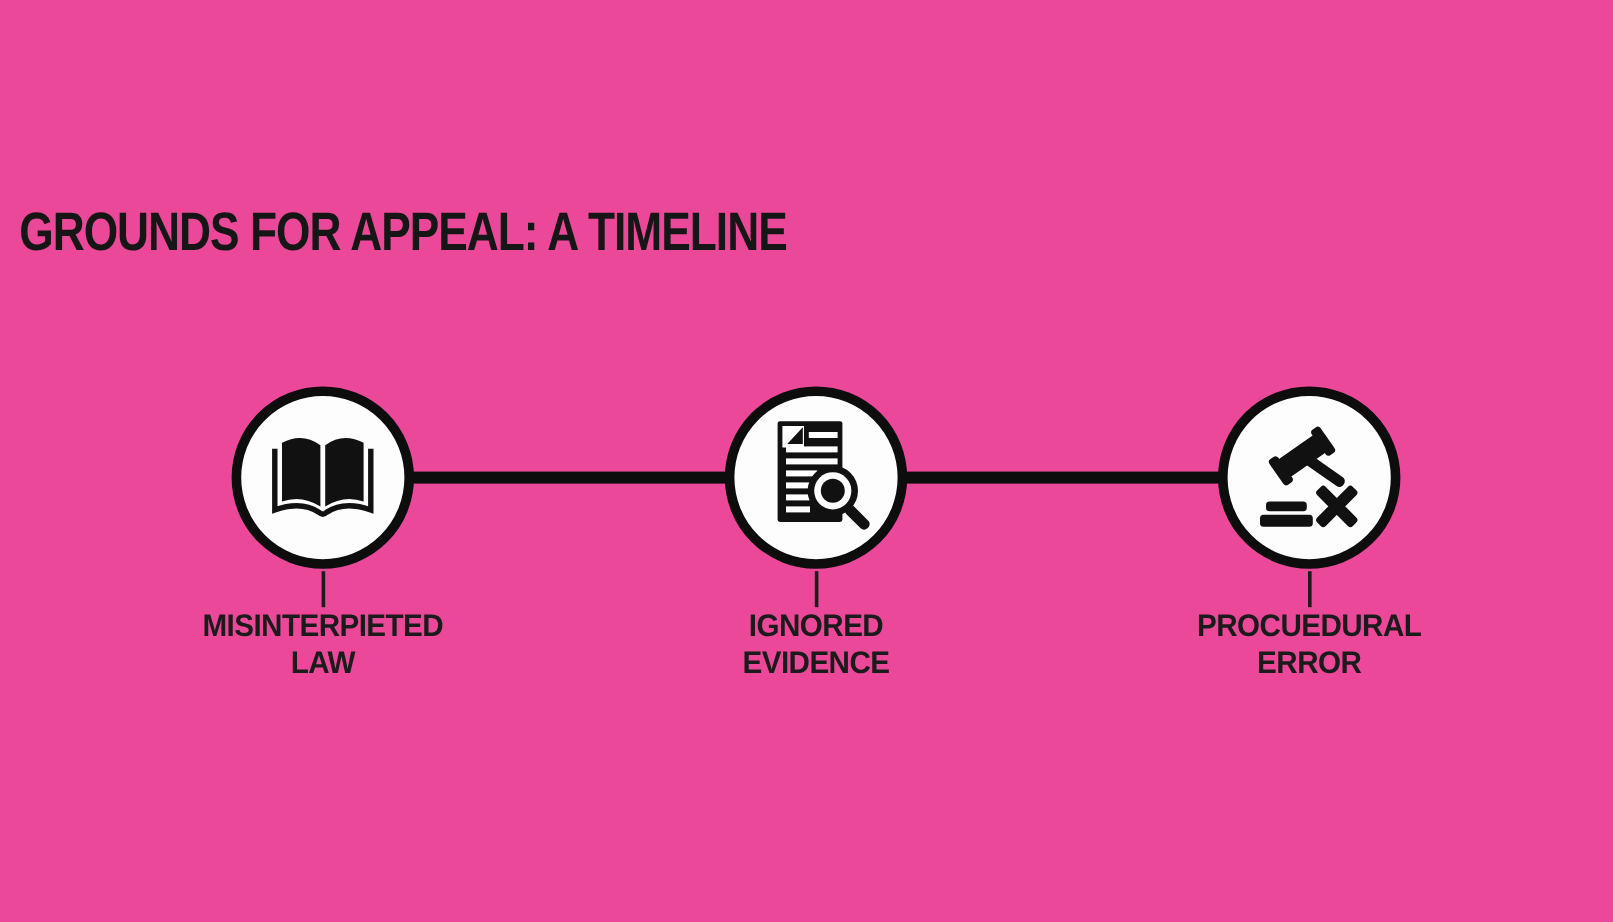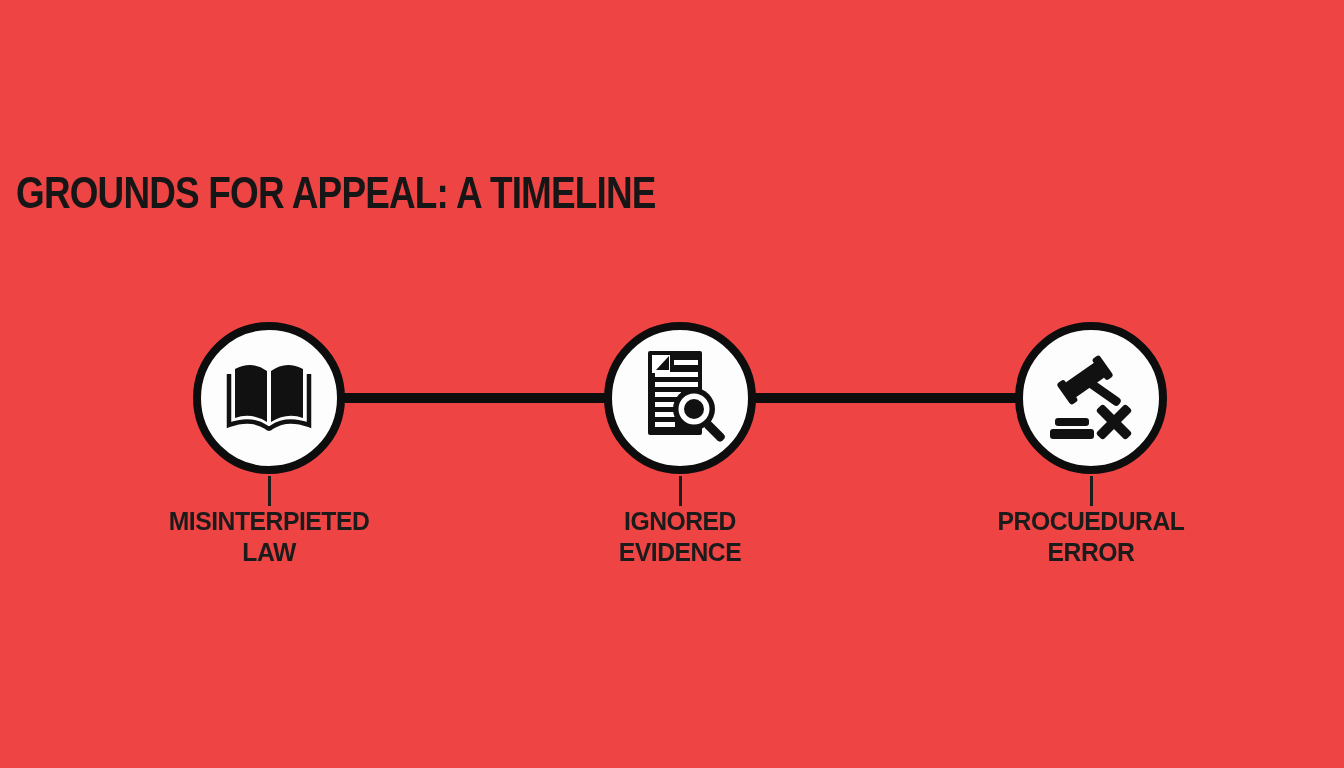--- a/index.html
+++ b/index.html
@@ -4,21 +4,21 @@
 <style>
   html, body {
     margin: 0;
     padding: 0;
     background: #ffffff;
   }
   .canvas {
     position: relative;
     width: 1344px;
     height: 768px;
-    background: #ef4444;
+    background: #ec4899;
     overflow: hidden;
     font-family: "Liberation Sans", sans-serif;
   }
   .title {
     position: absolute;
     left: 16px;
     top: 170px;
     font-size: 45px;
     line-height: 1;
     font-weight: bold;

